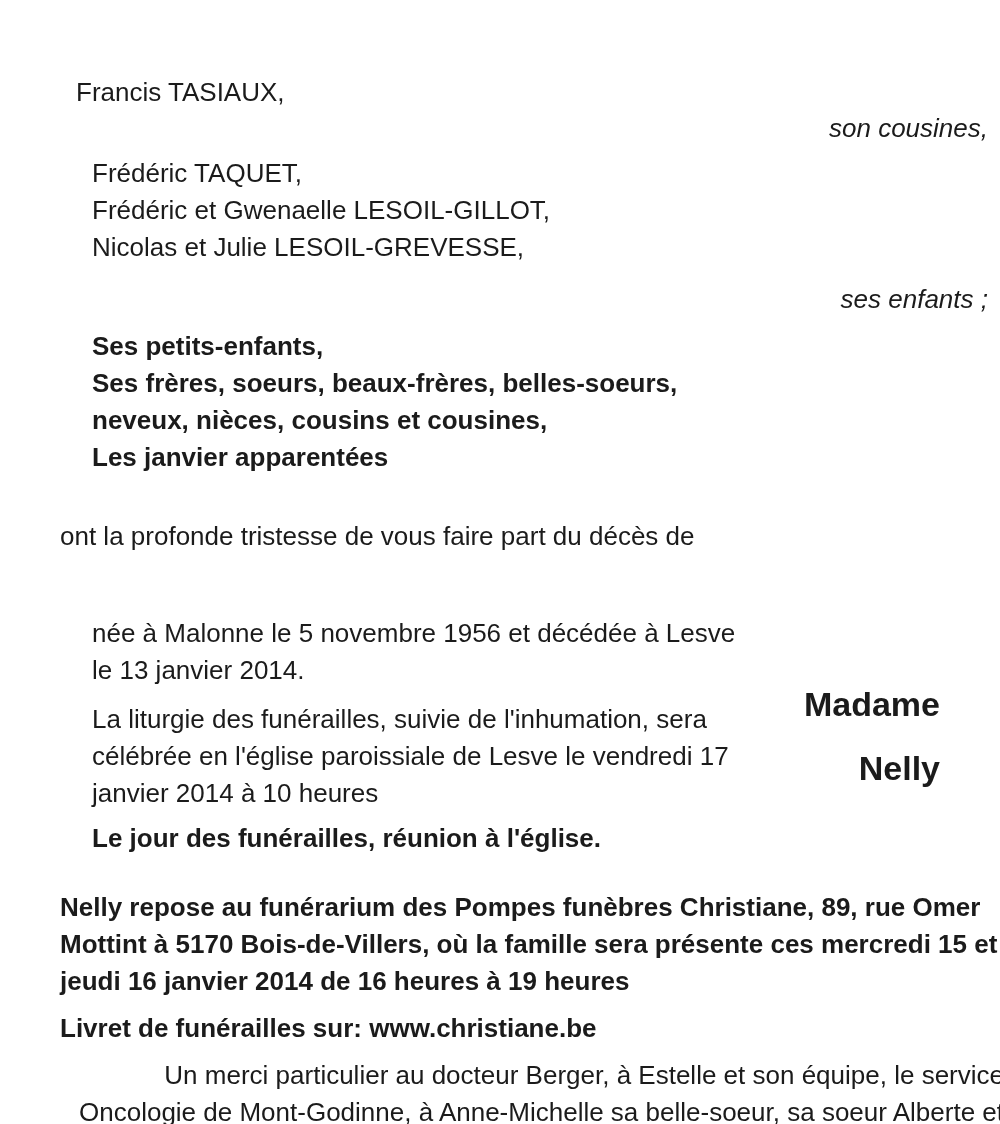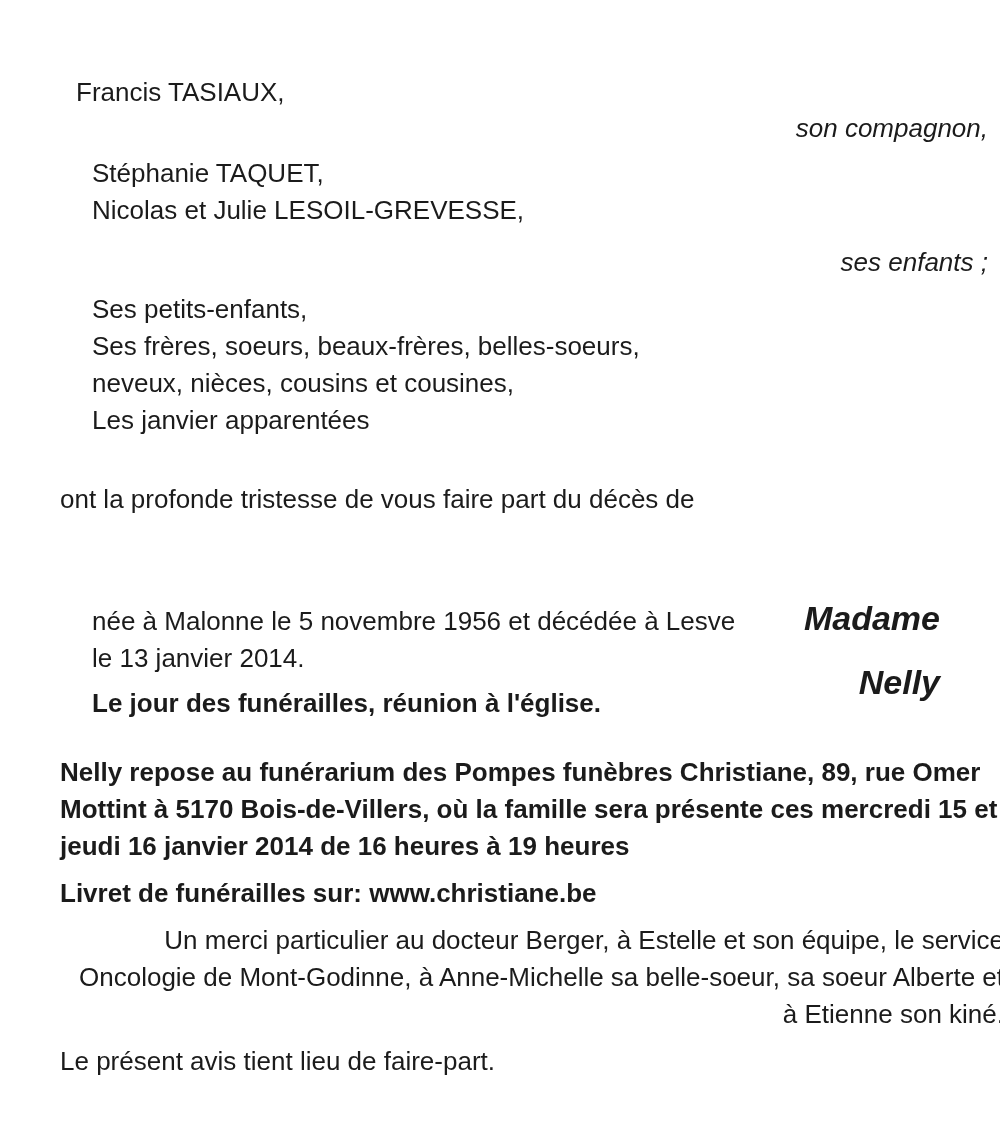--- a/index.html
+++ b/index.html
@@ -13,73 +13,74 @@
     line-height: 37px;
     overflow: hidden;
   }
   .doc { padding: 10px 12px 0 12px; }
   p { margin: 0; }
   .right  { text-align: right; }
   .italic { font-style: italic; }
   .bold   { font-weight: bold; }
   .relation-line { line-height: 34px; }
   .children-block { margin-top: 10px; }
-  .others-block   { margin-top: 12px; }
+  .others-block   { margin-top: 12px; font-weight: bold; }
   .announce  { margin-top: 42px; }
   .mid {
     margin-top: 44px;
     display: flex;
-    align-items: flex-end;
+    align-items: center;
   }
   .mid-left { width: 732px; }
   .mid-left .p2 { margin-top: 12px; }
   .mid-left .p3 { margin-top: 8px; font-weight: bold; }
   .mid-right {
     flex: 1;
     text-align: right;
   }
   .deceased-name {
     font-weight: bold;
-    font-style: italic;
     font-size: 34px;
     line-height: 48px;
   }
   .funerarium  { margin-top: 8px; }
   .condolences { margin-top: 10px; }
   .thanks      { margin-top: 10px; text-align: right; }
   .closing     { margin-top: 10px; }
 </style>
 </head>
 <body>
 
 <div class="doc">
 
   <div class="top-block">
     <p>Francis TASIAUX,</p>
-    <p class="right italic relation-line">son compagnon,</p>
+    <p class="right italic relation-line">son cousines,</p>
 
     <div class="children-block">
-      <p>Stéphanie TAQUET,</p>
+      <p>Frédéric TAQUET,</p>
+      <p>Frédéric et Gwenaelle LESOIL-GILLOT,</p>
       <p>Nicolas et Julie LESOIL-GREVESSE,</p>
     </div>
     <p class="right italic relation-line">ses enfants ;</p>
 
     <div class="others-block">
       <p>Ses petits-enfants,</p>
       <p>Ses frères, soeurs, beaux-frères, belles-soeurs,</p>
       <p>neveux, nièces, cousins et cousines,</p>
       <p>Les janvier apparentées</p>
     </div>
   </div>
 
   <p class="announce">ont la profonde tristesse de vous faire part du décès de</p>
 
   <div class="mid">
     <div class="mid-left">
       <p class="p1">née à Malonne le 5 novembre 1956 et décédée à Lesve le 13 janvier 2014.</p>
+      <p class="p2">La liturgie des funérailles, suivie de l'inhumation, sera célébrée en l'église paroissiale de Lesve le vendredi 17 janvier 2014 à 10 heures</p>
       <p class="p3">Le jour des funérailles, réunion à l'église.</p>
     </div>
     <div class="mid-right">
       <div class="deceased-name">
         <div>Madame</div>
         <div>Nelly</div>
       </div>
     </div>
   </div>
 

